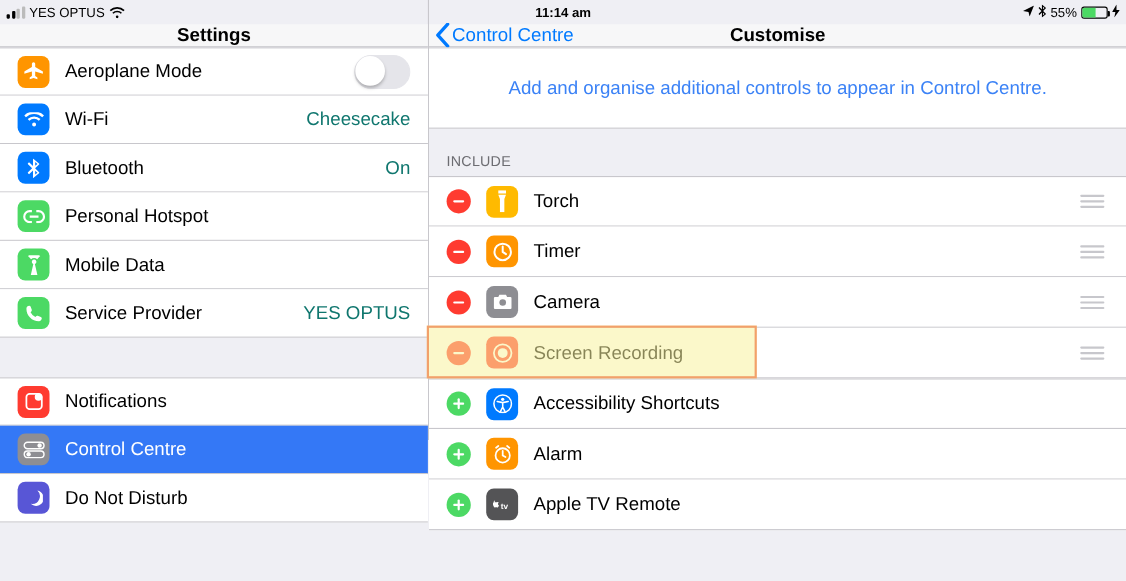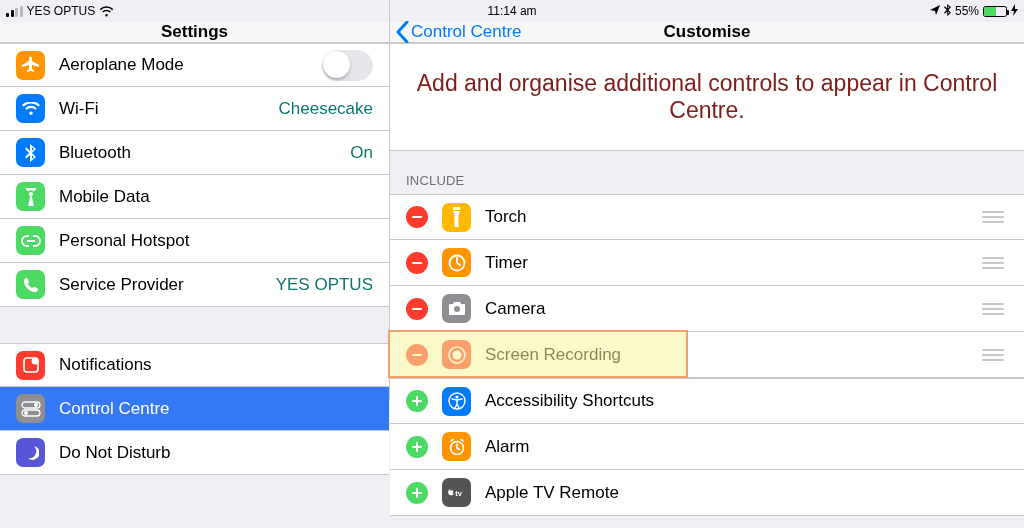--- a/index.html
+++ b/index.html
@@ -25,21 +25,21 @@
     font-size: 12px;
     color: #000;
     z-index: 10;
   }
   .status-left, .status-right { display: flex; align-items: center; gap: 4px; }
   .status-center {
     position: absolute;
     left: 50%;
     transform: translateX(-50%);
     font-size: 12px;
-    font-weight: 400;
+    font-weight: 700;
   }
   .signal-dots { display: flex; align-items: flex-end; gap: 1.5px; }
   .signal-bar { width: 3px; background: #bbb; border-radius: 1px; }
   .signal-bar.on { background: #000; }
   .wifi-icon svg { display: block; }
   .battery {
     width: 24px; height: 11px; border: 1px solid #000; border-radius: 2.5px;
     position: relative;
   }
   .battery::after {
@@ -86,21 +86,21 @@
     position: relative; border: 1.5px solid #e5e5ea;
   }
   .toggle .knob {
     width: 27px; height: 27px; border-radius: 50%; background: #fff;
     box-shadow: 0 2px 3px rgba(0,0,0,0.25); position: absolute; top: 0; left: 0;
   }
 
   
   .intro {
     background: #fff; padding: 26px 20px; text-align: center;
-    font-size: 23px; color: #7f1d1d;
+    font-size: 17px; color: #3b82f6;
     border-top: 0.5px solid #c8c7cc; border-bottom: 0.5px solid #c8c7cc;
   }
   .section-header {
     font-size: 13px; color: #6d6d72; text-transform: uppercase;
     padding: 22px 16px 6px; letter-spacing: 0.2px;
   }
   .r-row {
     display: flex; align-items: center; min-height: 46px; padding: 0 16px;
     border-bottom: 0.5px solid #c8c7cc; background: #fff; position: relative;
   }
@@ -206,33 +206,33 @@
           <div class="row-icon" style="background:#007aff">
             <svg width="11" height="18" viewBox="0 0 11 18">
                 <path d="M5 0v6.9L1.4 3.5 0 4.9 4.2 9 0 13.1l1.4 1.4L5 11.1V18l6-5-4.1-4L11 5 5 0zm2 3.3L9 5l-2 1.7V3.3zm0 11.4V11.3L9 13l-2 1.7z" fill="#fff"></path>
               </svg>
           </div>
           <span class="row-label">Bluetooth</span>
           <span class="row-detail">On</span>
         </div>
         <div class="row">
           <div class="row-icon" style="background:#4cd964">
+            <svg width="20" height="12" viewBox="0 0 20 12">
+                <path d="M6 0a6 6 0 000 12h2v-2H6a4 4 0 010-8h2V0H6zm8 0h-2v2h2a4 4 0 010 8h-2v2h2a6 6 0 000-12zM6 5h8v2H6z" fill="#fff"></path>
+              </svg>
+          </div>
+          <span class="row-label">Personal Hotspot</span>
+        </div>
+        <div class="row">
+          <div class="row-icon" style="background:#4cd964">
             <svg width="18" height="18" viewBox="0 0 18 18">
                 <path d="M9 4a2 2 0 00-.7 3.9L6 18h6L9.7 7.9A2 2 0 009 4zM4.8 2.2a6 6 0 018.4 0l1.4-1.4a8 8 0 00-11.2 0l1.4 1.4zM6.2 3.6a4 4 0 015.6 0l1.4-1.4a6 6 0 00-8.4 0l1.4 1.4z" fill="#fff"></path>
               </svg>
           </div>
           <span class="row-label">Mobile Data</span>
-        </div>
-        <div class="row">
-          <div class="row-icon" style="background:#4cd964">
-            <svg width="20" height="12" viewBox="0 0 20 12">
-                <path d="M6 0a6 6 0 000 12h2v-2H6a4 4 0 010-8h2V0H6zm8 0h-2v2h2a4 4 0 010 8h-2v2h2a6 6 0 000-12zM6 5h8v2H6z" fill="#fff"></path>
-              </svg>
-          </div>
-          <span class="row-label">Personal Hotspot</span>
         </div>
         <div class="row">
           <div class="row-icon" style="background:#4cd964">
             <svg width="16" height="16" viewBox="0 0 16 16">
                 <path d="M3.6 1C2.2 1 1 2.2 1 3.6c0 6.3 5.1 11.4 11.4 11.4 1.4 0 2.6-1.2 2.6-2.6 0-.6-.4-1.1-.9-1.3l-2.8-1a1.4 1.4 0 00-1.5.4l-.6.7A9 9 0 014.8 6.8l.7-.6c.4-.4.6-1 .4-1.5l-1-2.8A1.4 1.4 0 003.6 1z" fill="#fff"></path>
               </svg>
           </div>
           <span class="row-label">Service Provider</span>
           <span class="row-detail">YES OPTUS</span>
         </div>

